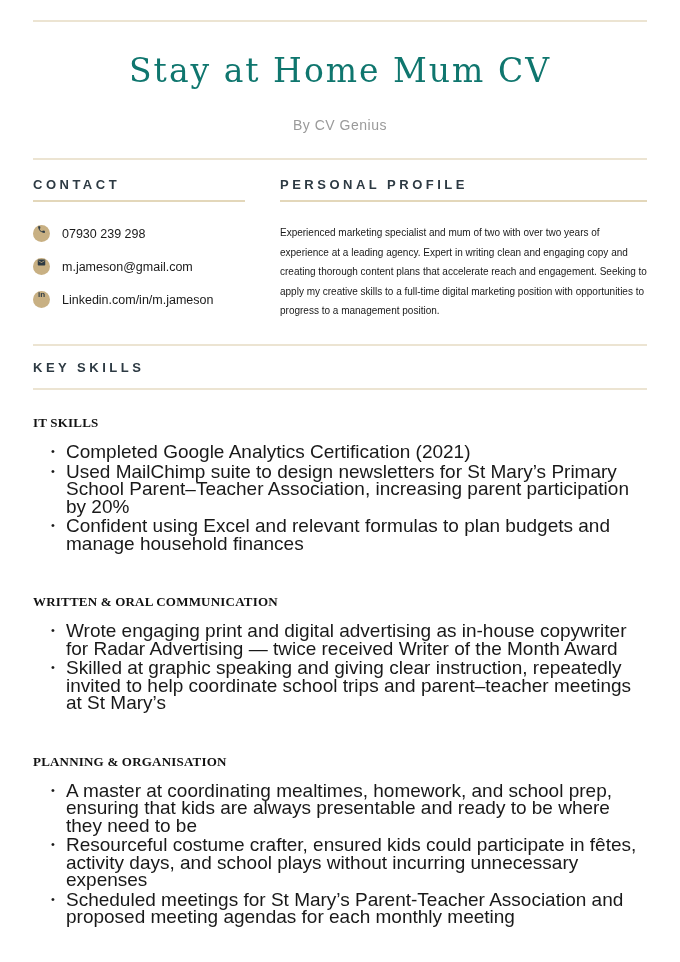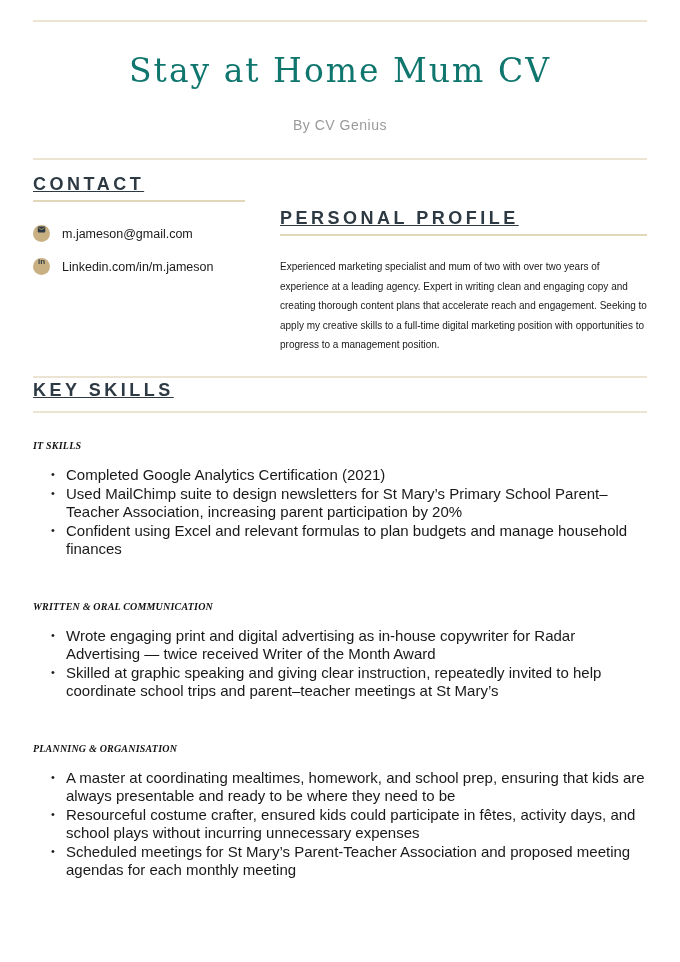--- a/index.html
+++ b/index.html
@@ -40,29 +40,28 @@
     font-size:14px;
     line-height:18px;
     color:var(--subtitle-gray);
     letter-spacing:0.5px;
   }
 
   
   .columns{ display:flex; margin-top:16px; }
   .col-left{ width:212px; flex:0 0 212px; }
   .col-gap{ width:35px; flex:0 0 35px; }
-  .col-right{ flex:1;margin-top:34px; }
+  .col-right{ flex:1; }
 
   .section-heading{
-    font-size:18px;
+    font-size:13px;
     line-height:17px;
     font-weight:700;
     letter-spacing:3.5px;
     color:var(--heading);
-    text-decoration:underline;
   }
   .heading-underline{
     height:2px;
     background:var(--accent-underline);
     margin-top:7px;
   }
 
   
   .contact-list{ margin-top:22px; }
   .contact-item{
@@ -95,42 +94,41 @@
   
   .profile-text{
     margin-top:21px;
     font-size:10px;
     line-height:19.5px;
     color:#191919;
   }
 
   
   .rule-above-skills{ margin-top:21px; }
-  .skills-heading-wrap{ padding:4px 0 12px; }
+  .skills-heading-wrap{ padding:13px 0 12px; }
   .key-skills-body{ margin-top:4px; }
 
   .subsection{ margin-top:24px; }
   .subsection + .subsection{ margin-top:41px; }
   .ss-title{
     font-family:"Liberation Serif", serif;
     font-weight:700;
-    font-size:10px;
+    font-size:13px;
     line-height:17px;
     letter-spacing:0.2px;
     color:#121212;
-    font-style:italic;
   }
   .ss-list{
     list-style:none;
     margin-top:12px;
   }
   .ss-list li{
     position:relative;
     padding-left:33px;
-    font-size:15px;
+    font-size:19px;
     line-height:17.5px;
     margin-bottom:2px;
     color:#191919;
   }
   .ss-list li::before{
     content:"•";
     position:absolute;
     left:18px;
     top:0;
     font-size:11px;
@@ -148,20 +146,28 @@
   <div class="cv-subtitle">By CV Genius</div>
 
   <div class="rule rule-header-bottom"></div>
 
   <div class="columns">
 
     <div class="col-left">
       <div class="section-heading">CONTACT</div>
       <div class="heading-underline"></div>
       <div class="contact-list">
+  <div class="contact-item">
+    <span class="c-icon">
+              <svg viewBox="0 0 24 24" fill="currentColor">
+                <path d="M6.62 10.79c1.44 2.83 3.76 5.14 6.59 6.59l2.2-2.2c.27-.27.67-.36 1.02-.24 1.12.37 2.33.57 3.57.57.55 0 1 .45 1 1V20c0 .55-.45 1-1 1-9.39 0-17-7.61-17-17 0-.55.45-1 1-1h3.5c.55 0 1 .45 1 1 0 1.25.2 2.45.57 3.57.11.35.03.74-.25 1.02l-2.2 2.2z"></path>
+              </svg>
+            </span>
+    <span class="c-text">07930 239 298</span>
+  </div>
 
   <div class="contact-item">
     <span class="c-icon">
               <svg viewBox="0 0 24 24" fill="currentColor">
                 <path d="M20 4H4c-1.1 0-2 .9-2 2v12c0 1.1.9 2 2 2h16c1.1 0 2-.9 2-2V6c0-1.1-.9-2-2-2zm0 4.2-8 5-8-5V6l8 5 8-5v2.2z"></path>
               </svg>
             </span>
     <span class="c-text">m.jameson@gmail.com</span>
   </div>
 

